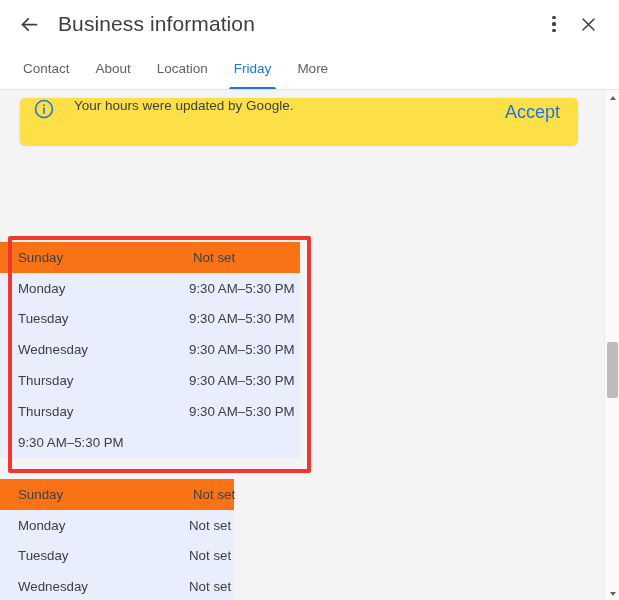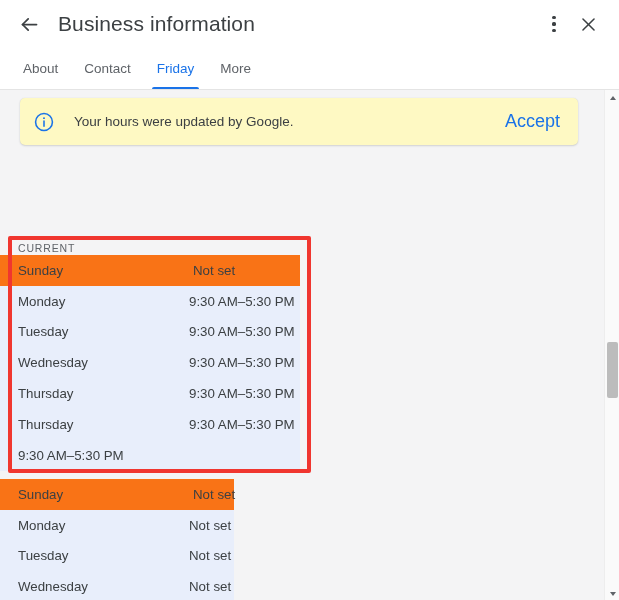--- a/index.html
+++ b/index.html
@@ -123,25 +123,25 @@
     overflow: hidden;
   }
 
   
   .notice-card {
     position: absolute;
     left: 20px;
     top: 8px;
     width: 558px;
     height: 47px;
-    background: #fef9c3;
+    background: #fde047;
     border-radius: 5px;
     box-shadow: 0 1px 2px rgba(60,64,67,.18), 0 0 1px rgba(60,64,67,.14);
     display: flex;
-    align-items: center;
+    align-items: flex-start;
     padding: 0 16px 0 13px;
   }
   .notice-icon { flex: 0 0 auto; width: 22px; height: 22px; display:block; }
   .notice-text {
     font-size: 13.5px;
     color: #3c4043;
     margin-left: 19px;
     flex: 1 1 auto;
   }
   .notice-action {
@@ -265,22 +265,23 @@
       <span>
         <svg width="19" height="19" viewBox="0 0 24 24" fill="none" stroke="#3c4043" stroke-width="1.9" stroke-linecap="round">
           <line x1="5" y1="5" x2="19" y2="19"></line>
           <line x1="19" y1="5" x2="5" y2="19"></line>
         </svg>
       </span>
     </button>
   </div>
 
   <div class="tabbar">
+    <button class="tab">Contact</button>
     <button class="tab">About</button>
-    <button class="tab">Contact</button>
+    <button class="tab">Location</button>
     <button class="tab active">Friday</button>
     <button class="tab">More</button>
   </div>
   <div class="header-divider"></div>
 
   <div class="body">
     <div class="scroll-region">
 
       <div class="notice-card">
         <span class="notice-icon">
@@ -288,21 +289,20 @@
             <circle cx="12" cy="12" r="9.2"></circle>
             <line x1="12" y1="11" x2="12" y2="16.5" stroke-linecap="round"></line>
             <circle cx="12" cy="7.8" r="1.05" fill="#1a73e8" stroke="none"></circle>
           </svg>
         </span>
         <span class="notice-text">Your hours were updated by Google.</span>
         <button class="notice-action">Accept</button>
       </div>
 
       <div class="hours-group" id="group-current">
-        <div class="group-label">CURRENT</div>
         <div class="hours-row stripe-a">
           <span class="day">Sunday</span>
           <span class="val">Not set</span>
         </div>
         <div class="hours-row stripe-b">
           <span class="day">Monday</span>
           <span class="val">9:30 AM–5:30 PM</span>
         </div>
         <div class="hours-row stripe-b">
           <span class="day">Tuesday</span>

